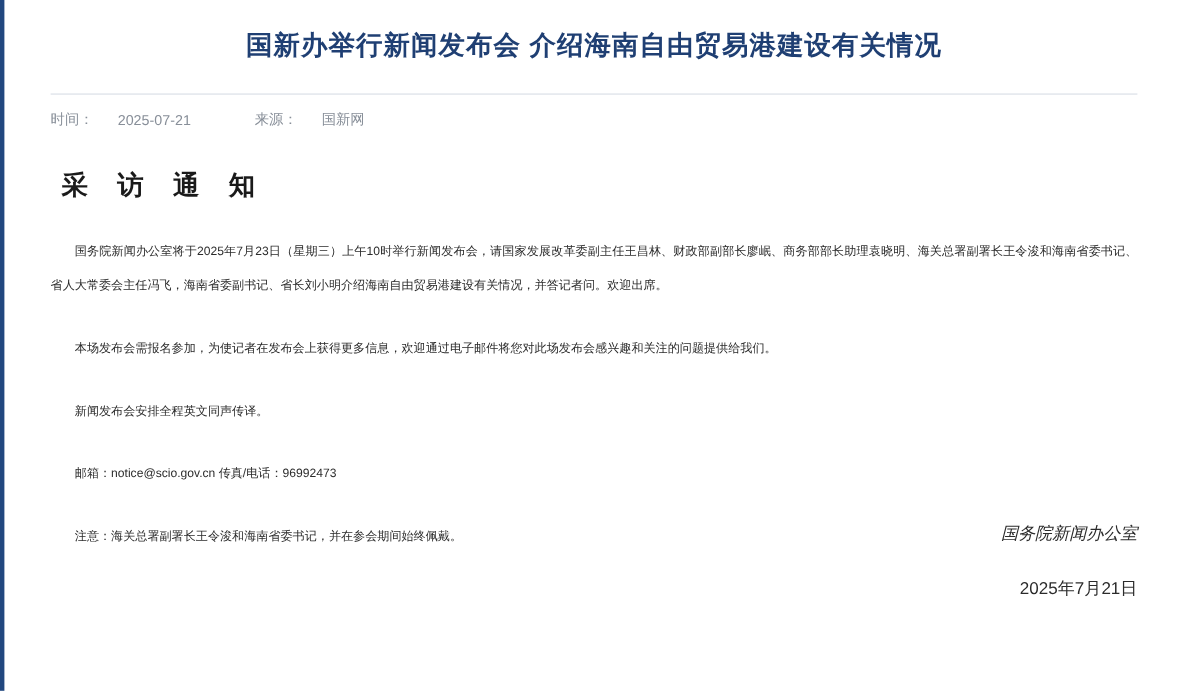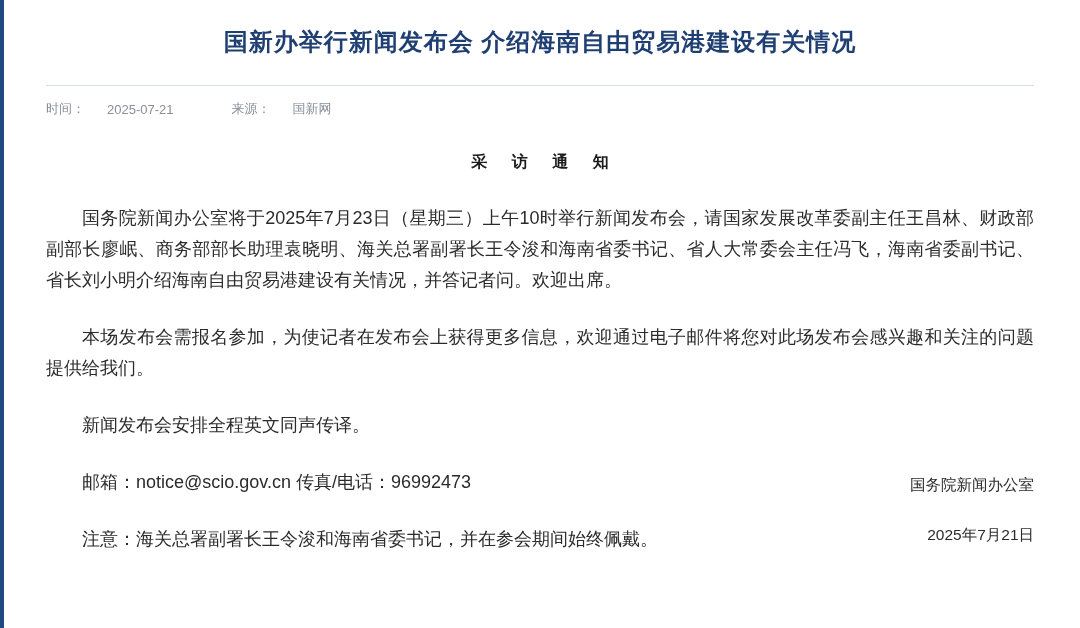--- a/index.html
+++ b/index.html
@@ -59,47 +59,48 @@
     display: flex;
     align-items: center;
     gap: 22px;
   }
   .meta-gap {
     display: inline-block;
     width: 14px;
   }
   .subtitle {
     margin-top: 34px;
-    text-align: center;
-    font-size: 16px;
+    text-align: left;
+    font-size: 24px;
     font-weight: bold;
     color: #1a1a1a;
     letter-spacing: 10px;
     text-indent: 10px;
   }
   .body-block {
     margin-top: 30px;
   }
   p.para {
     margin: 0 0 26px 0;
-    font-size: 18px;
+    font-size: 11px;
     line-height: 31px;
     color: #2b2b2b;
     text-align: justify;
   }
   p.para.indent {
     text-indent: 2em;
   }
   .sign {
     position: absolute;
     right: 46px;
     bottom: 64px;
     font-size: 15.5px;
     color: #2b2b2b;
     text-align: center;
+    font-style: italic;
   }
   .sign-date {
     position: absolute;
     right: 46px;
     bottom: 14px;
     font-size: 15.5px;
     color: #2b2b2b;
   }
 </style>
 </head>

